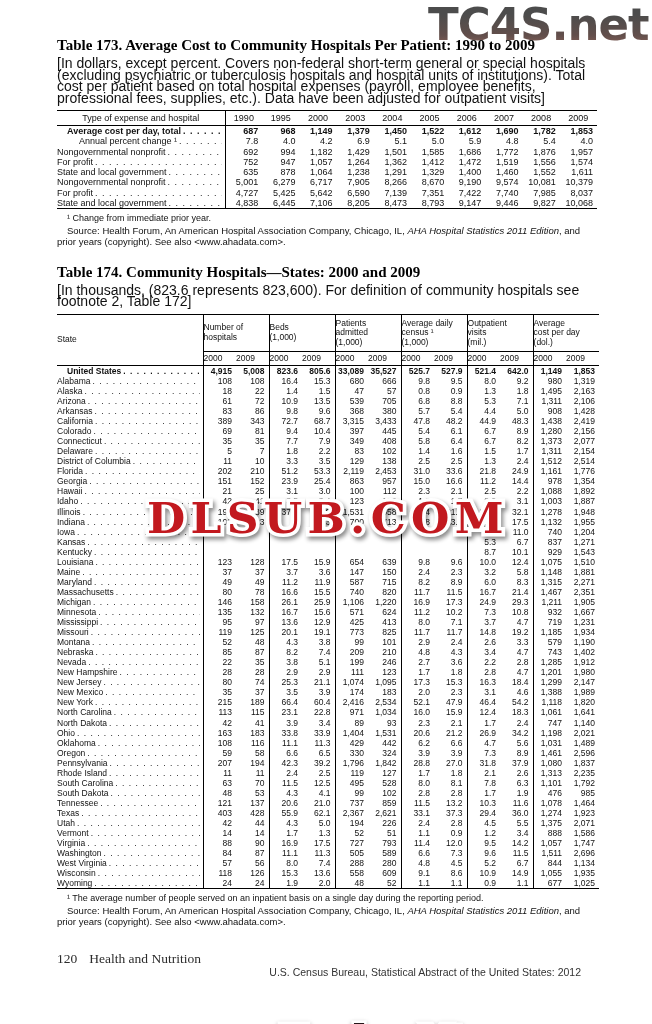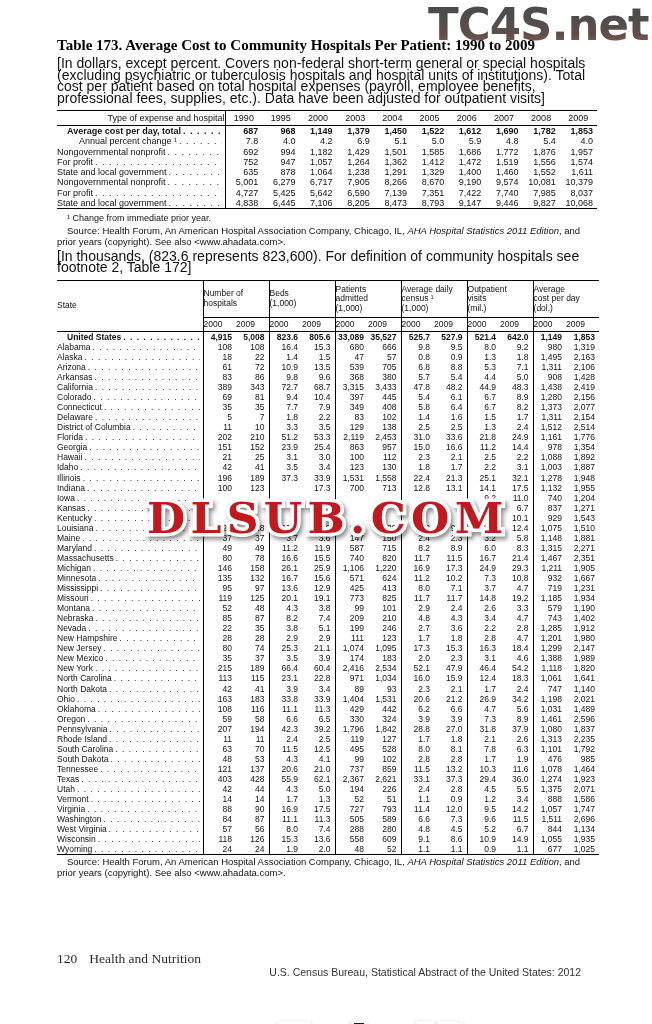--- a/index.html
+++ b/index.html
@@ -26,21 +26,21 @@
   .lblflex .txt{white-space:nowrap;}
   .lblflex .dots{flex:1;overflow:hidden;white-space:nowrap;letter-spacing:1px;padding-left:2px;}
   .lblflex .dots::after{content:". . . . . . . . . . . . . . . . . . . . . . . . . . . . . . . . . . . . . . . . . . . . . . . . . . . . . . . .";}
 
   
   #table173{width:540px;font-size:9px;}
   #table173 col.c-lbl{width:168px;}
   #table173 col.c-yr{width:37.2px;}
   #table173 thead th{border-top:1px solid #000;border-bottom:1px solid #000;height:14px;
                      font-size:9px;text-align:center;}
-  #table173 thead th.lblh{border-right:1px solid #000;text-align:right;}
+  #table173 thead th.lblh{border-right:1px solid #000;}
   #table173 td{height:10.3px;font-size:9px;line-height:10.3px;}
   #table173 td.lbl{border-right:1px solid #000;padding-right:3px;}
   #table173 tr:last-child td{border-bottom:1px solid #000;}
   #table173 .i1 .txt{padding-left:10px;}
   #table173 .i2 .txt{padding-left:22px;}
 
   
   #table174{width:542px;font-size:8.5px;margin-top:2px;}
   #table174 col.c-lbl{width:146px;}
   #table174 col.c-n{width:33px;}
@@ -267,20 +267,21 @@
               <td class="num">9,827</td>
               <td class="num">10,068</td>
             </tr>
           </tbody>
         </table>
       <p class="fn">¹ Change from immediate prior year.</p>
       <p class="src"><span>Source: Health Forum, An American Hospital Association Company, Chicago, IL, </span><i>AHA Hospital Statistics 2011 Edition</i><span>, and prior years (copyright). See also &lt;www.ahadata.com&gt;.</span></p>
     </section>
 
     <section class="t174">
+      <h1 class="tbl-title">Table 174. Community Hospitals—States: 2000 and 2009</h1>
       <p class="note">[In thousands, (823.6 represents 823,600). For definition of community hospitals see footnote 2, Table 172]</p>
       <table id="table174">
           <colgroup>
             <col class="c-lbl">
             <col class="c-n">
             <col class="c-n">
             <col class="c-n">
             <col class="c-n">
             <col class="c-n">
             <col class="c-n">
@@ -1352,20 +1353,21 @@
               <td class="num">52</td>
               <td class="num gl">1.1</td>
               <td class="num">1.1</td>
               <td class="num gl">0.9</td>
               <td class="num">1.1</td>
               <td class="num gl">677</td>
               <td class="num">1,025</td>
             </tr>
           </tbody>
         </table>
+      <p class="fn">¹ The average number of people served on an inpatient basis on a single day during the reporting period.</p>
       <p class="src"><span>Source: Health Forum, An American Hospital Association Company, Chicago, IL, </span><i>AHA Hospital Statistics 2011 Edition</i><span>, and prior years (copyright). See also &lt;www.ahadata.com&gt;.</span></p>
     </section>
   </div>
 
   <div class="wm wm-mid outline2" data-text="DLSUB.COM">DLSUB.COM</div>
 
   <div class="footer-left">
     <span class="pgnum">120</span><span>Health and Nutrition</span>
   </div>
   <div class="footer-right">U.S. Census Bureau, Statistical Abstract of the United States: 2012</div>

